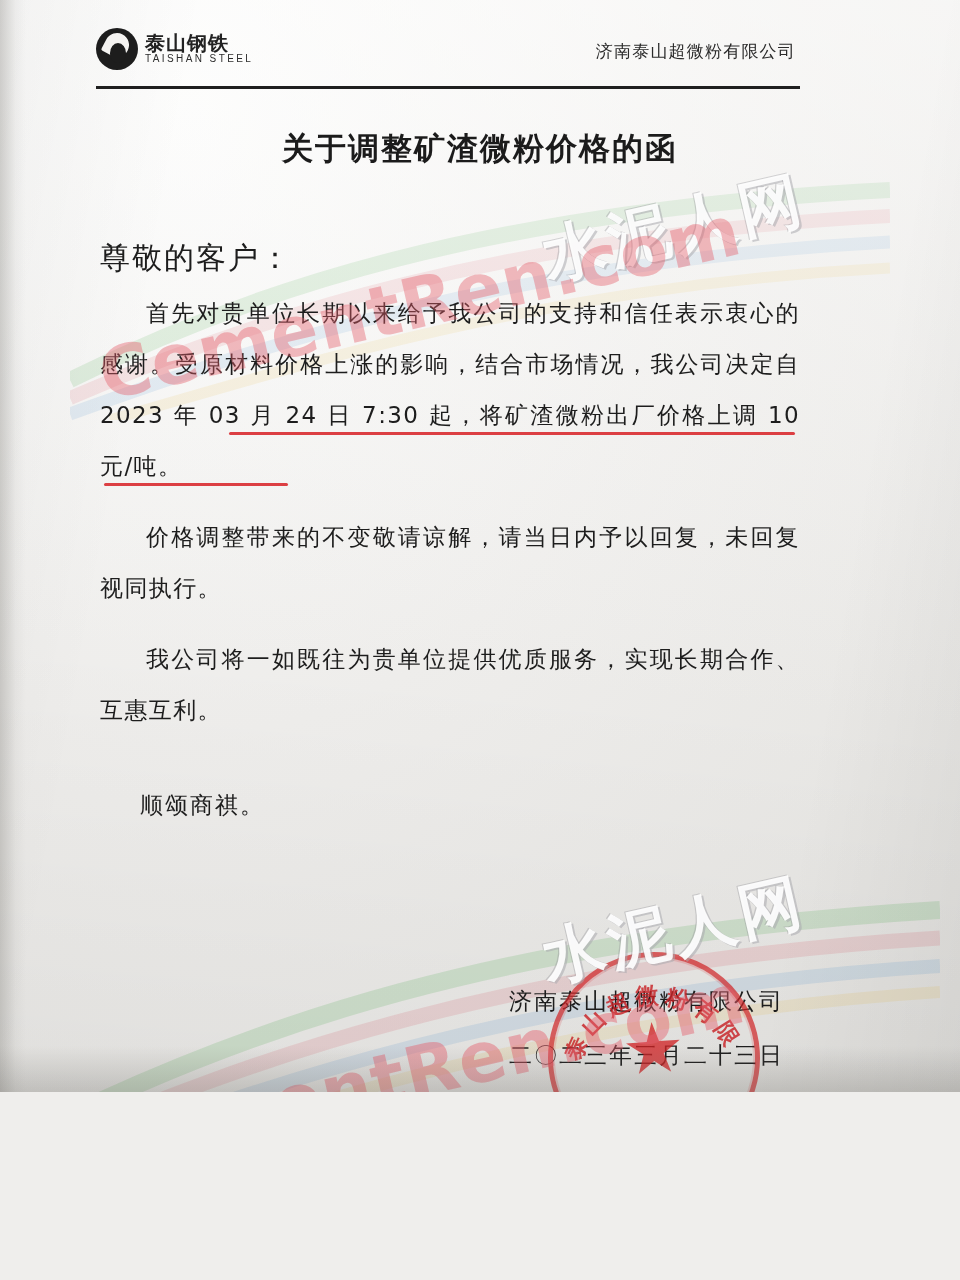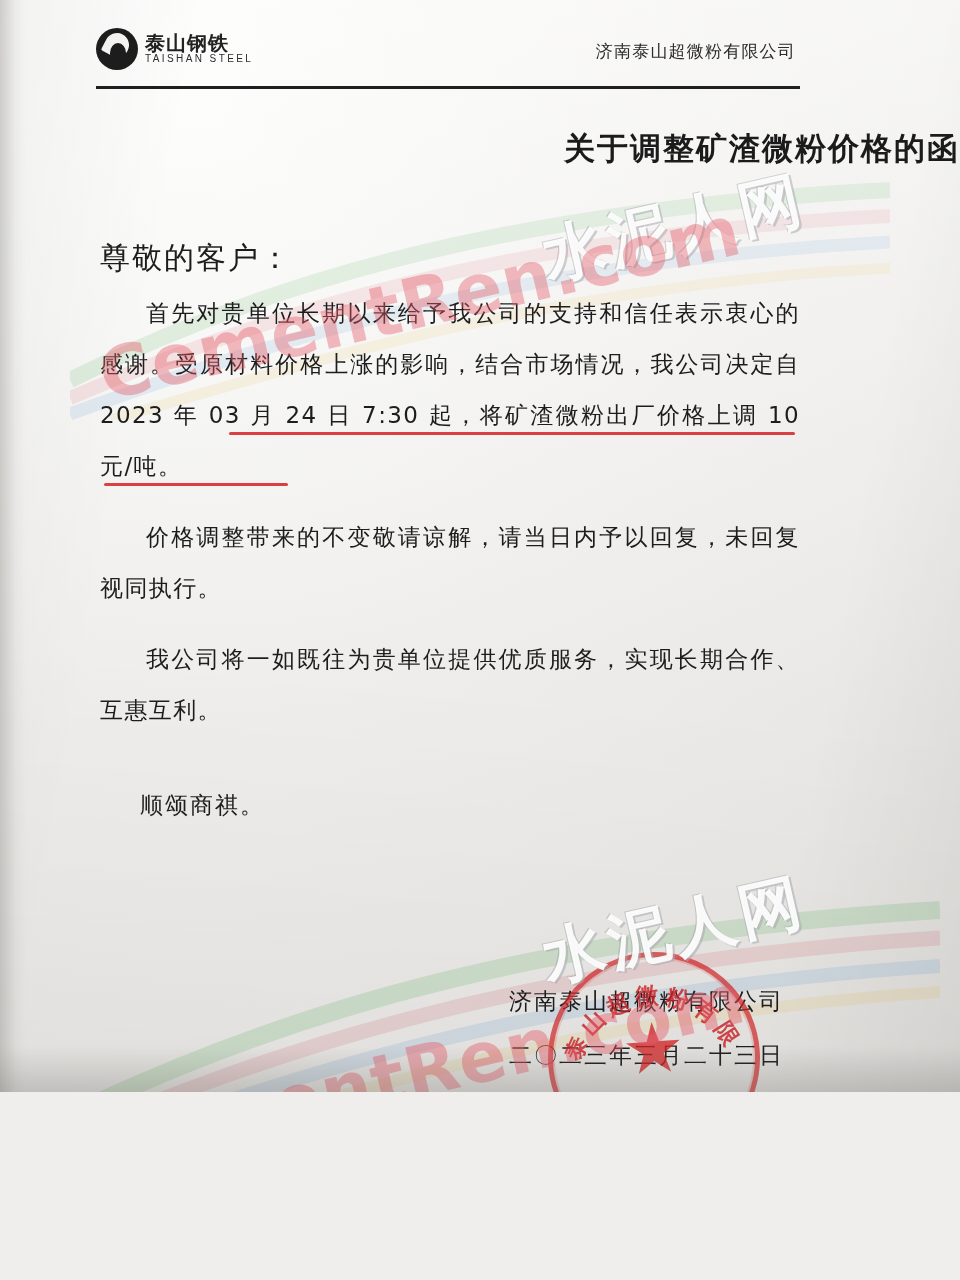--- a/index.html
+++ b/index.html
@@ -116,21 +116,21 @@
     top: 86px;
     height: 3px;
     background: #1f1f1f;
   }
 
   
   .letter-title {
     position: absolute;
     left: 0; right: 0;
     top: 128px;
-    text-align: right;
+    text-align: center;
     font-size: 31px;
     font-weight: bold;
     letter-spacing: 2px;
     color: #1b1b1b;
     font-family: "DejaVu Sans", sans-serif;
   }
   .salutation {
     position: absolute;
     left: 100px;
     top: 238px;

